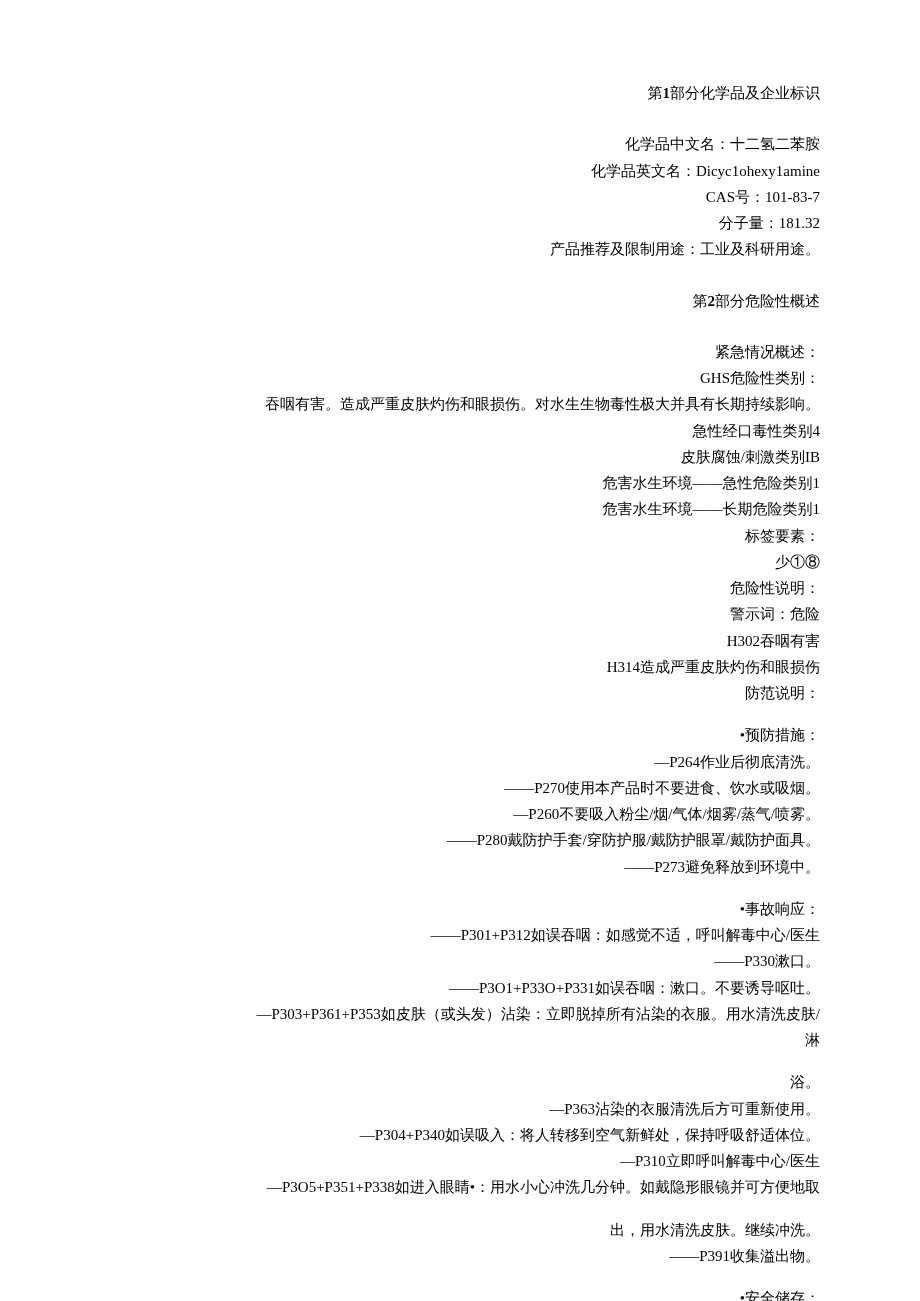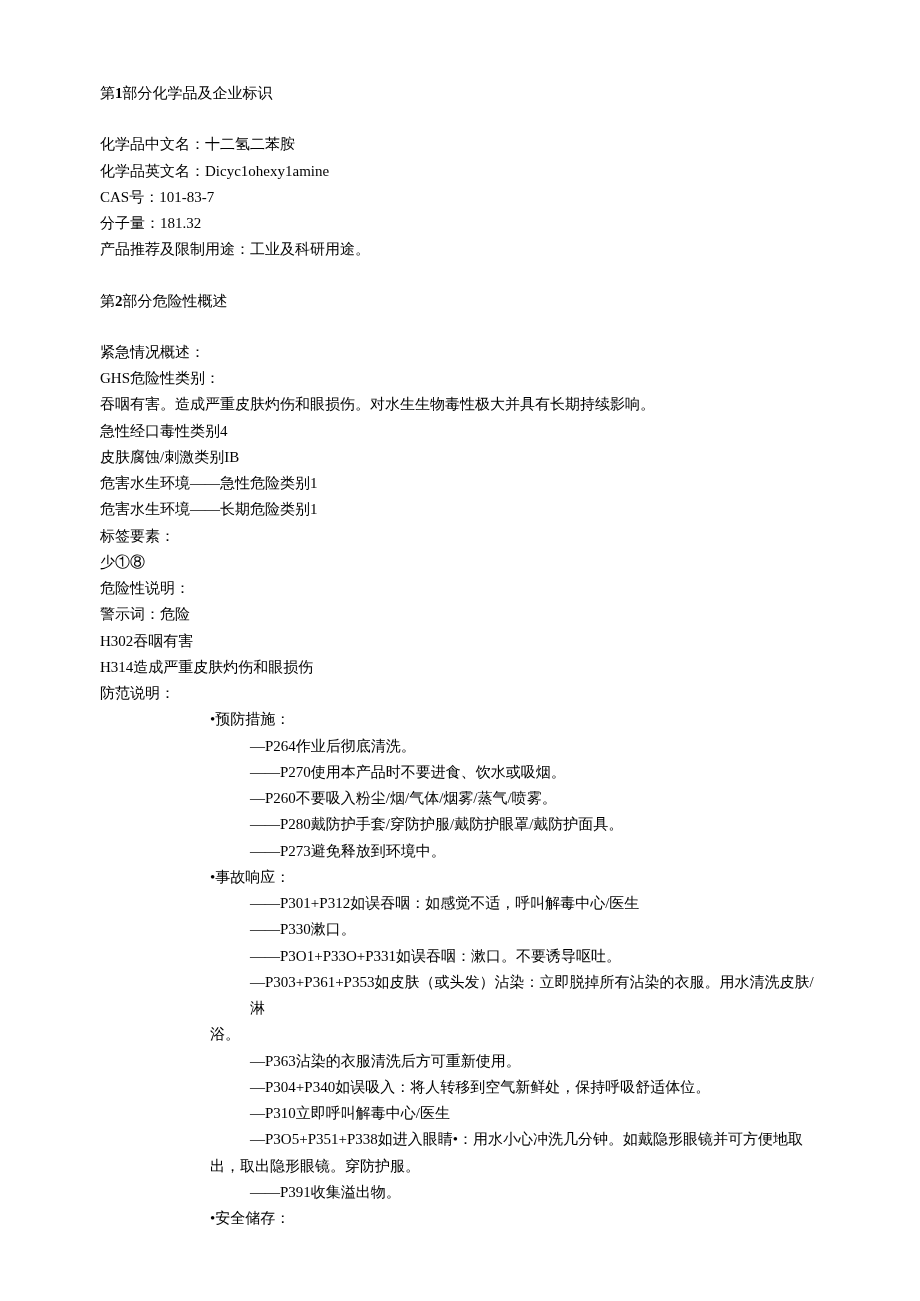--- a/index.html
+++ b/index.html
@@ -7,35 +7,37 @@
     padding: 70px 100px;
     font-family: "SimSun", "宋体", serif;
     font-size: 15px;
     line-height: 1.75;
     color: #000;
     background: #fff;
     width: 920px;
     box-sizing: border-box;
   }
   .section-title {
-    text-align: left;
+    text-align: right;
     margin: 10px 0 25px 0;
     font-family: Liberation Serif, serif;
   }
   .section-title .bold {
     font-weight: bold;
   }
   .line {
     margin: 0;
+    text-align: right;
   }
   .bold {
     font-weight: normal;
   }
   .indent-1 {
     padding-left: 110px;
+    margin-top: 16px;
   }
   .indent-2 {
     padding-left: 150px;
   }
   .block {
     margin-bottom: 25px;
   }
 </style>
 </head>
 <body>
@@ -82,17 +84,17 @@
   <p class="line indent-1">•事故响应：</p>
   <p class="line indent-2">——P301+P312如误吞咽：如感觉不适，呼叫解毒中心/医生</p>
   <p class="line indent-2">——P330漱口。</p>
   <p class="line indent-2">——P3O1+P33O+P331如误吞咽：漱口。不要诱导呕吐。</p>
   <p class="line indent-2">—P303+P361+P353如皮肤（或头发）沾染：立即脱掉所有沾染的衣服。用水清洗皮肤/淋</p>
   <p class="line indent-1">浴。</p>
   <p class="line indent-2">—P363沾染的衣服清洗后方可重新使用。</p>
   <p class="line indent-2">—P304+P340如误吸入：将人转移到空气新鲜处，保持呼吸舒适体位。</p>
   <p class="line indent-2">—P310立即呼叫解毒中心/医生</p>
   <p class="line indent-2">—P3O5+P351+P338如进入眼睛•：用水小心冲洗几分钟。如戴隐形眼镜并可方便地取</p>
-  <p class="line indent-1">出，取出隐形眼镜。穿防护服。</p>
+  <p class="line indent-1">出，用水清洗皮肤。继续冲洗。</p>
   <p class="line indent-2">——P391收集溢出物。</p>
 
   <p class="line indent-1">•安全储存：</p>
 </div>
 
 </body></html>

